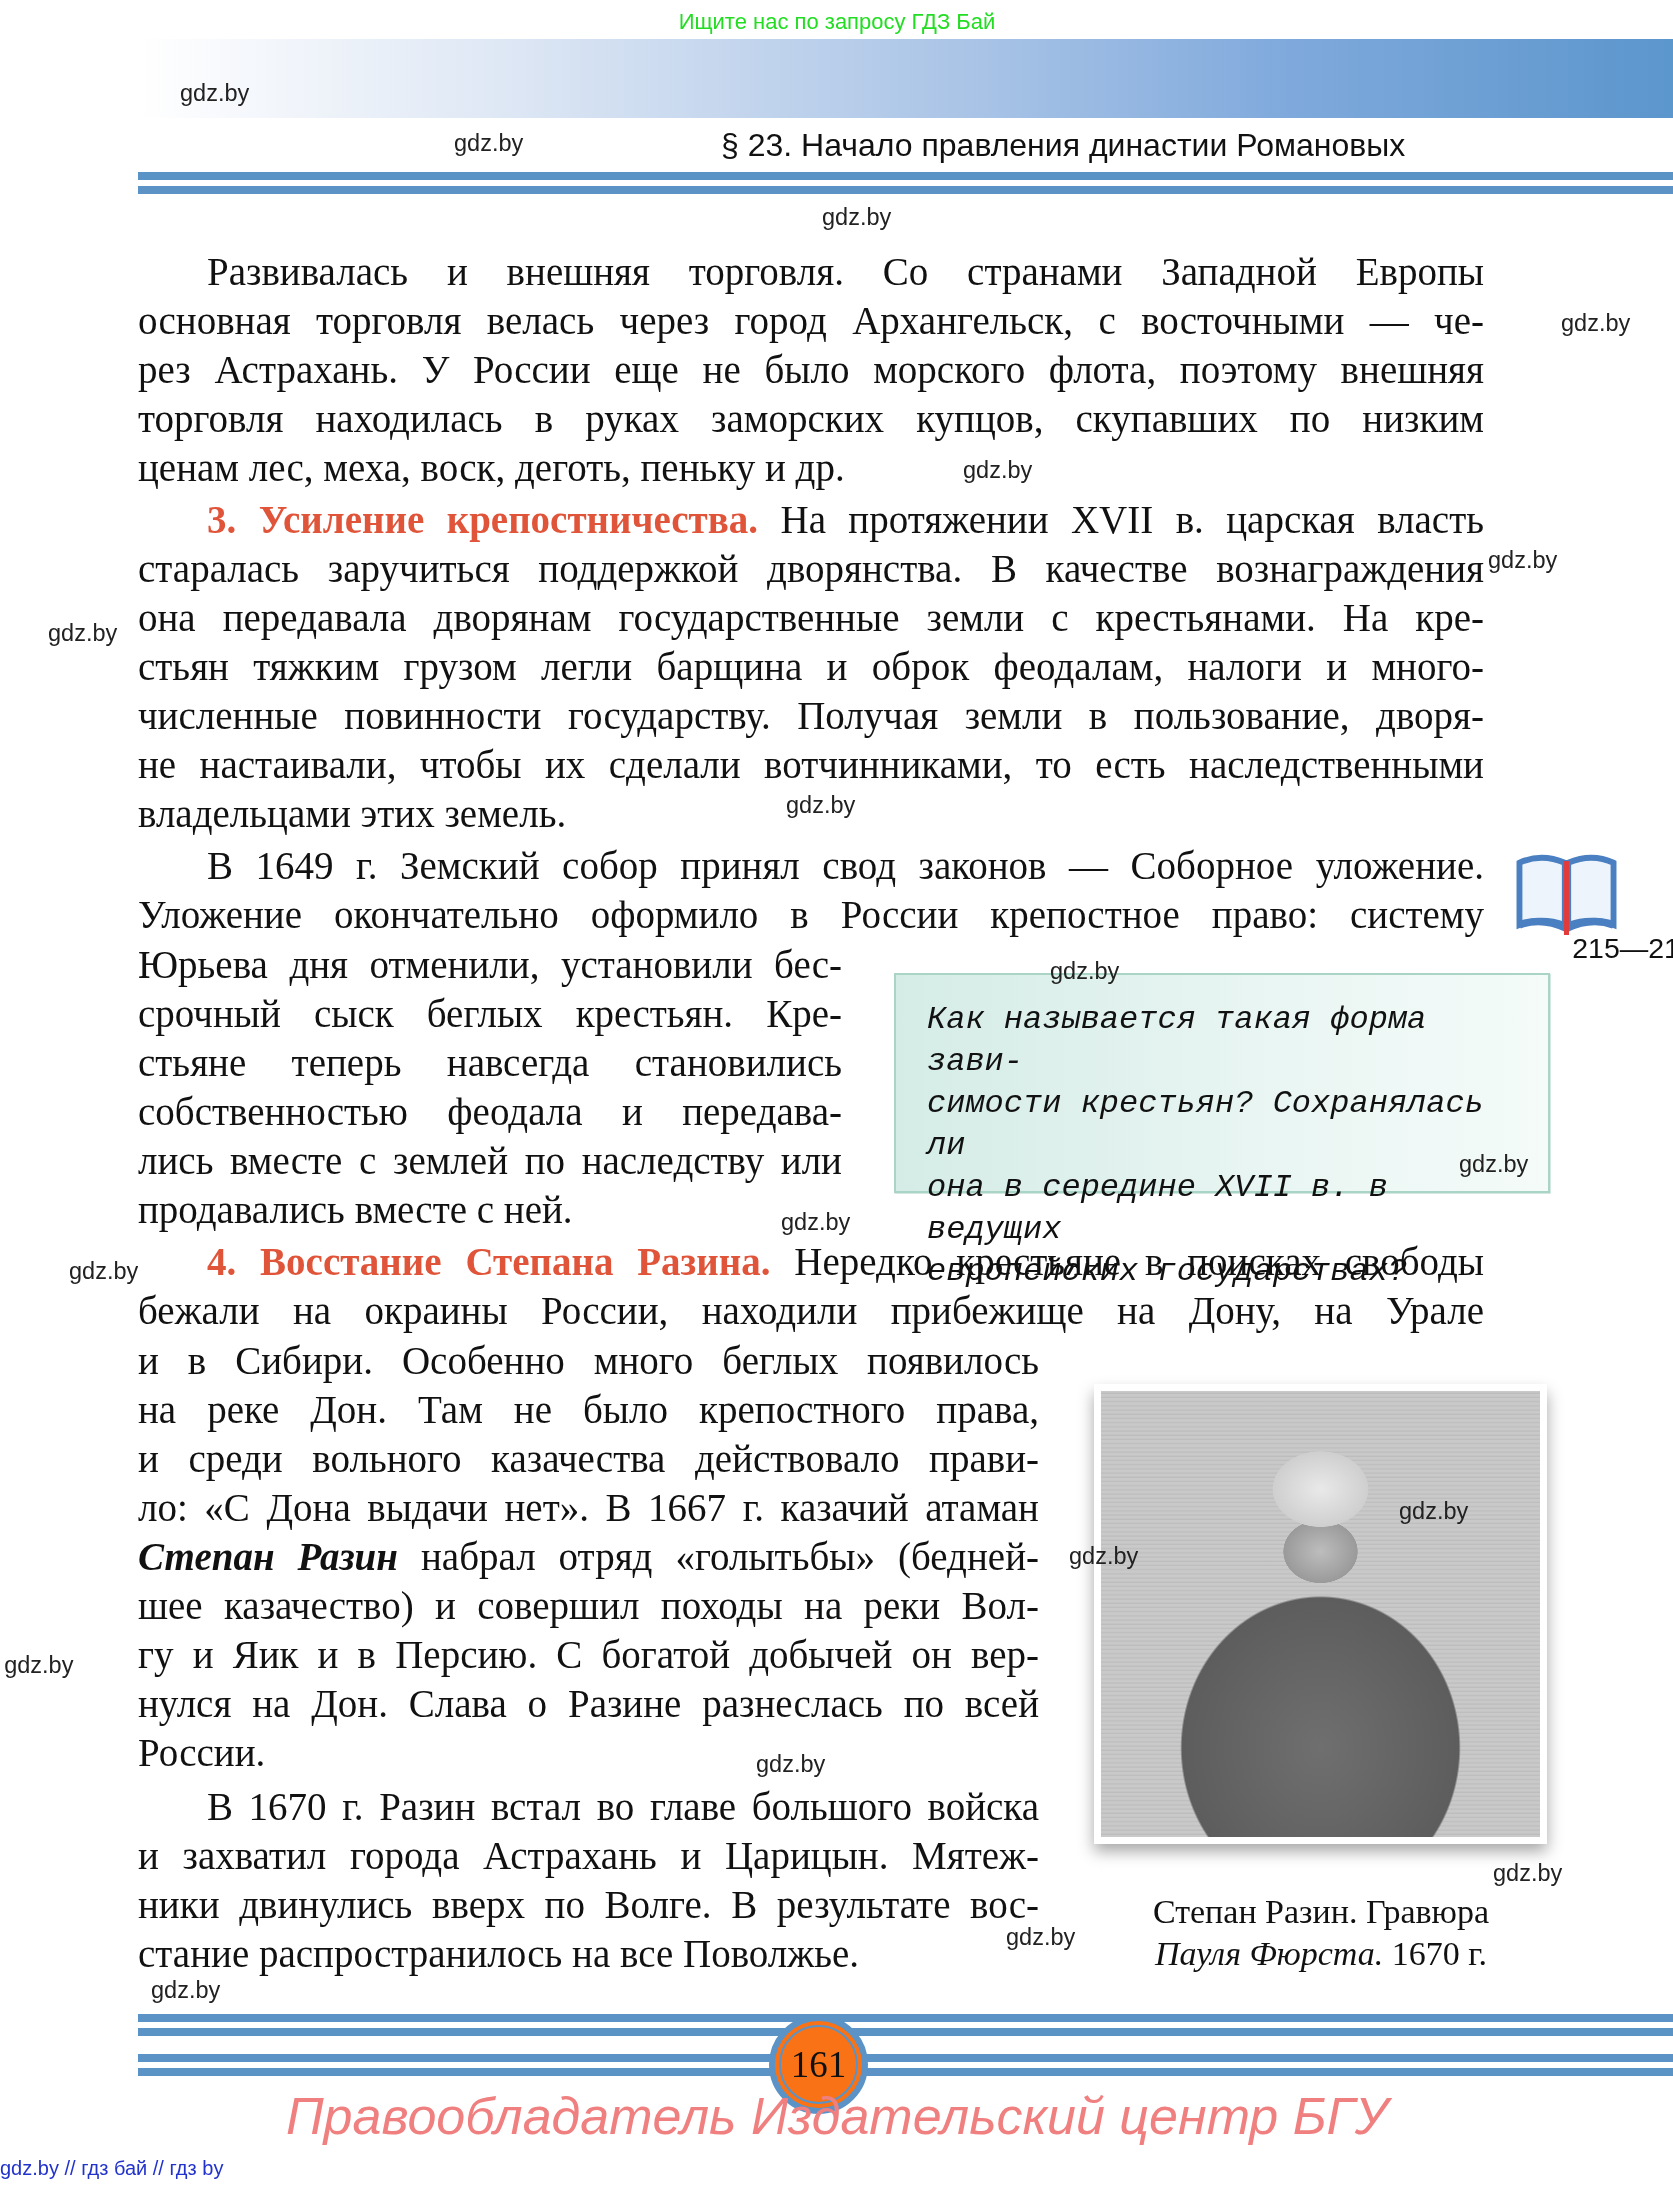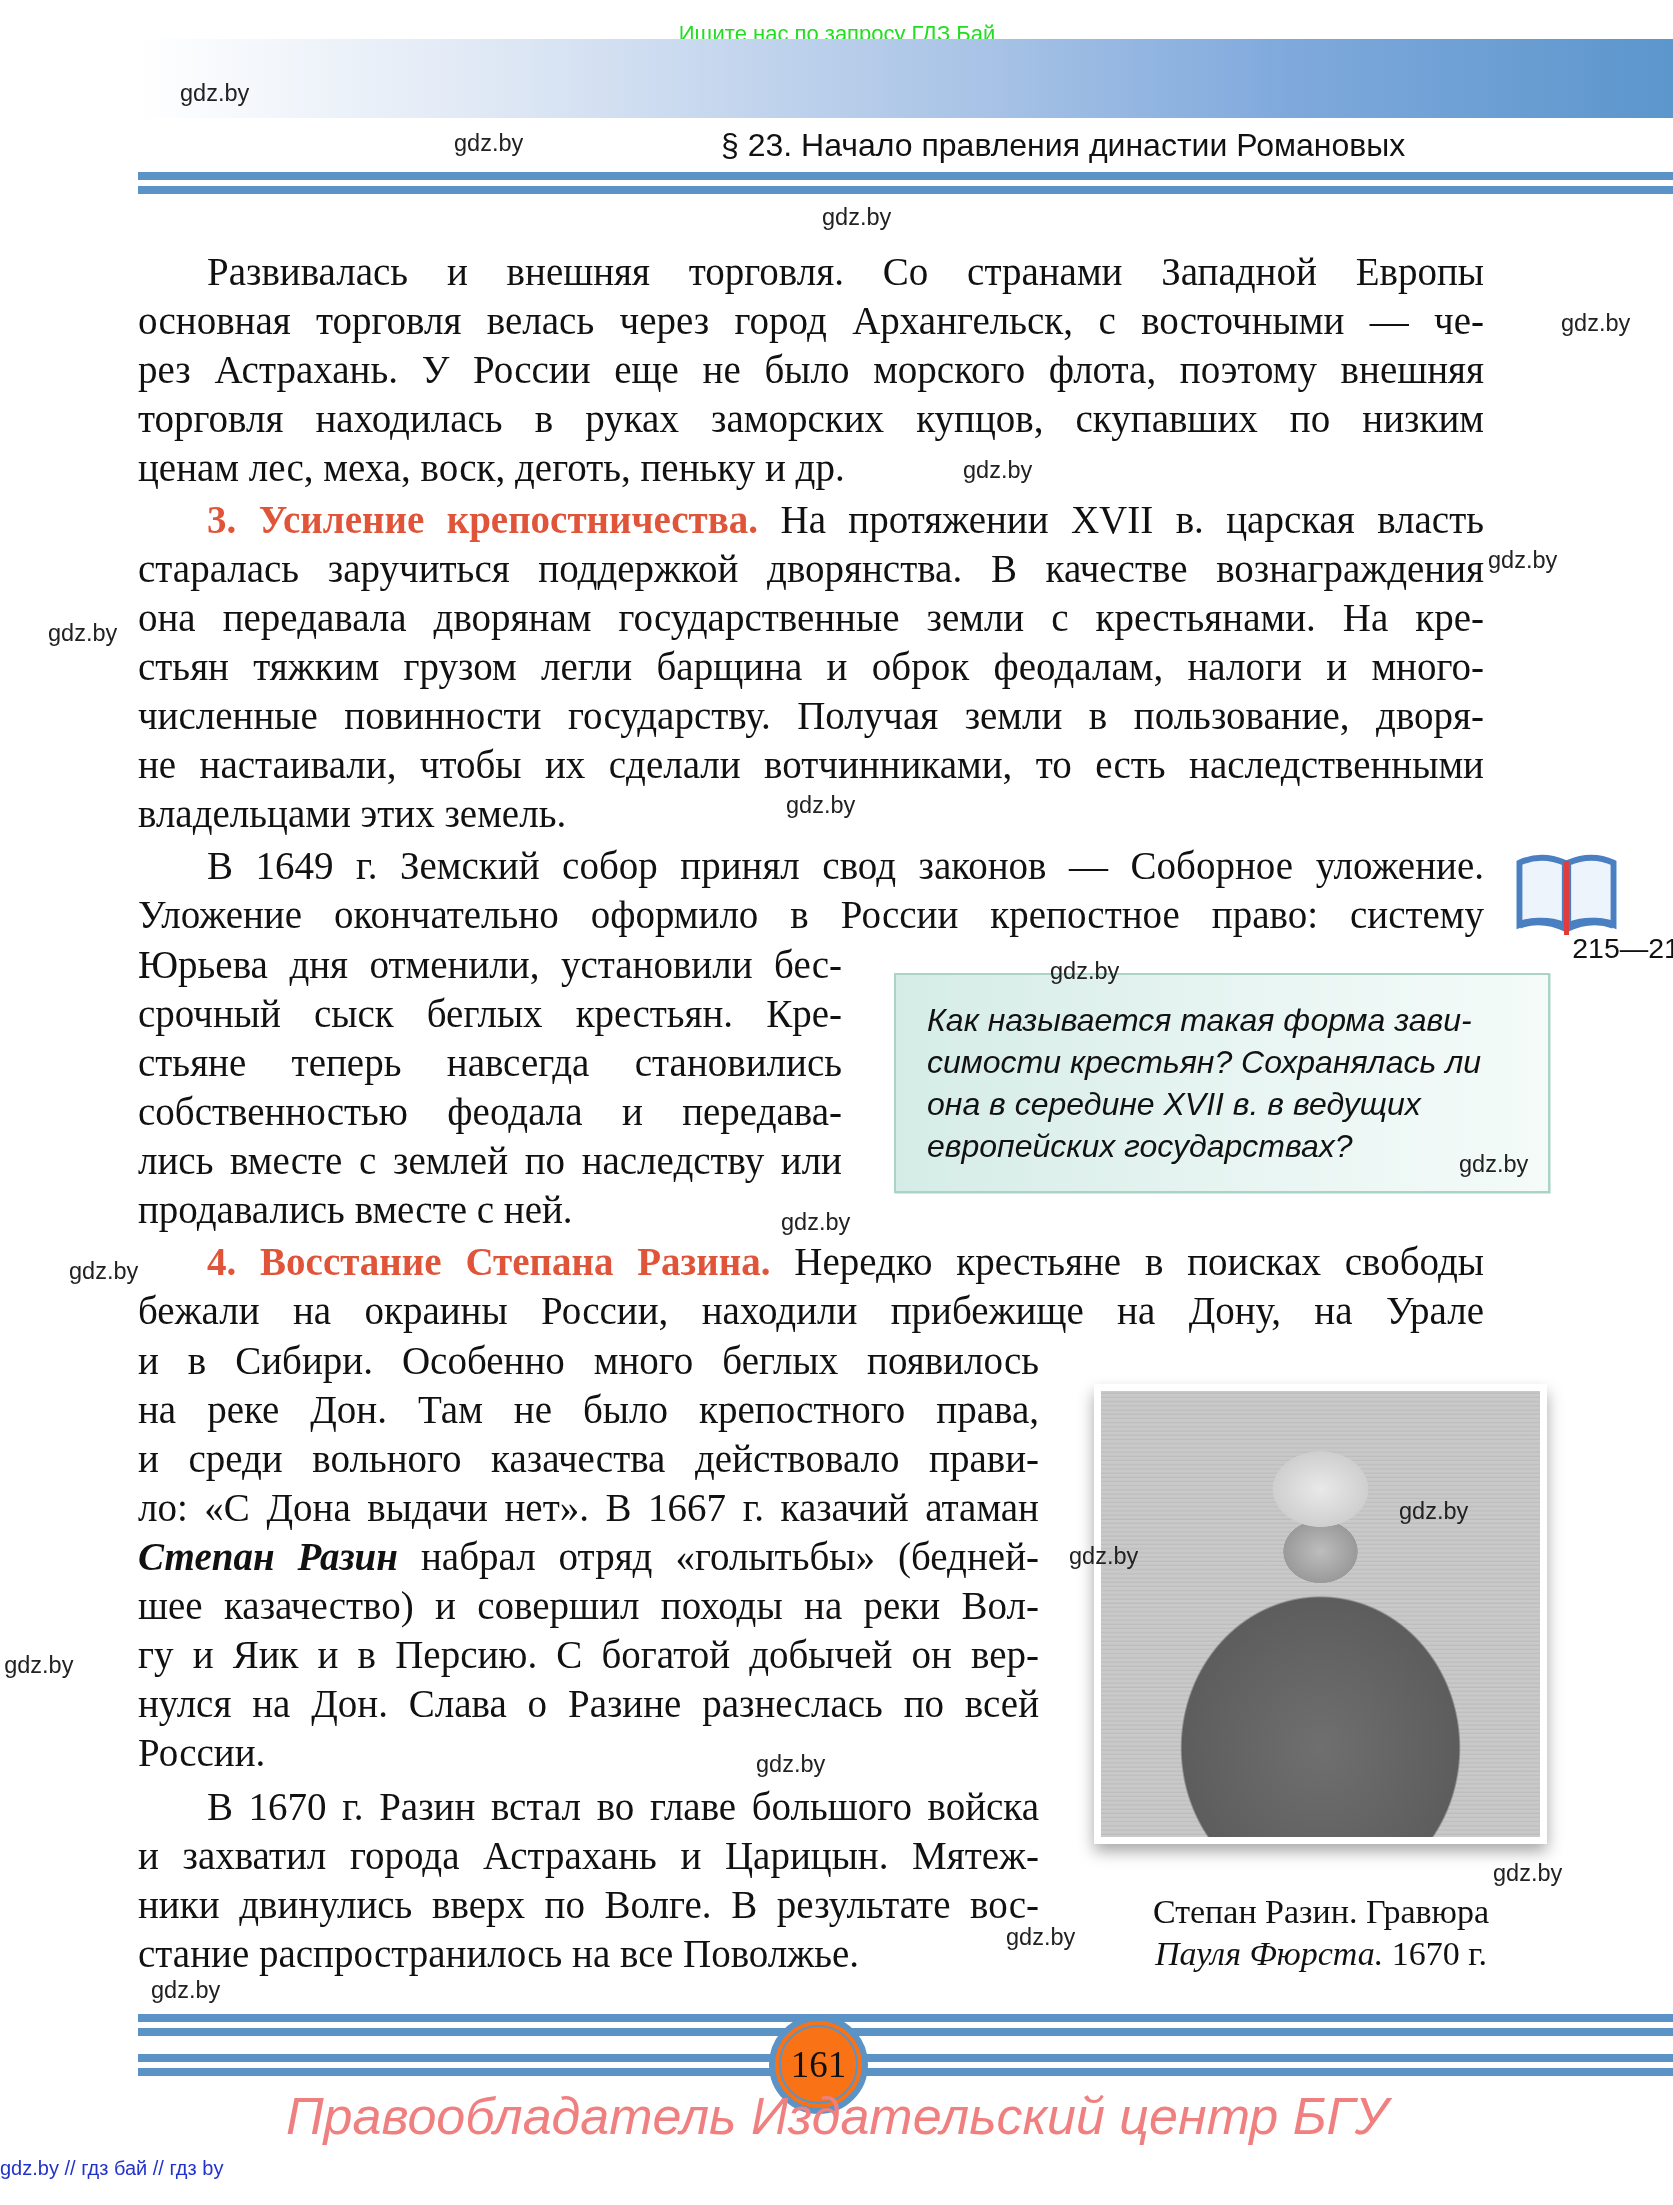--- a/index.html
+++ b/index.html
@@ -5,39 +5,39 @@
   html, body { margin: 0; padding: 0; }
   body {
     width: 1674px; height: 2205px; position: relative; overflow: hidden;
     background: #ffffff; color: #111;
     font-family: "Liberation Serif", "DejaVu Serif", serif;
   }
   .abs { position: absolute; }
   .sans { font-family: "Liberation Sans", "DejaVu Sans", sans-serif; }
 
   
-  .top-notice { left: 0; width: 1674px; top: 21px; text-align: center; font-size: 22px; color: #22dd22; }
+  .top-notice { left: 0; width: 1674px; top: 9px; text-align: center; font-size: 22px; color: #22dd22; }
   .header-band { left: 138px; top: 39px; width: 1535px; height: 79px;
     background: linear-gradient(to right, #ffffff 0%, #dce6f4 25%, #a8c3e6 55%, #7fa9dc 75%, #5b96cc 100%); }
   .header-title { left: 721px; top: 127px; font-size: 32px; color: #111; white-space: nowrap; }
   .stripe { left: 138px; width: 1535px; height: 8.4px; background: #5b93c6; }
 
   
   .col { left: 138px; width: 1346px; font-size: 39px; line-height: 49px; }
   .line { display: block; white-space: nowrap; text-align-last: justify; text-align: justify; height: 49px; overflow: visible; }
   .line.last { text-align-last: left; }
   .line.indent { padding-left: 69px; }
   .heading { color: #e0553a; font-weight: bold; }
   .emph { font-weight: bold; font-style: italic; }
 
   
   .qbox { left: 894px; top: 973px; width: 656px; height: 220px;
     background: linear-gradient(to right, #d5ece6, #eaf6f3 60%, #f4fbf9);
     border: 2.5px solid #a9d4c6; box-sizing: border-box; box-shadow: 0.8px 0.8px 0 #c7e3da; }
-  .qtext { left: 927px; top: 999px; width: 595px; font-size: 32px; line-height: 42px; font-style: italic; color: #111; }
+  .qtext { left: 927px; top: 999px; width: 595px; font-size: 32px; line-height: 42px; font-style: italic; color: #111; font-family: Liberation Mono, monospace; }
 
   
   .book { left: 1516px; top: 851px; width: 101px; height: 84px; }
   .book-label { left: 1571px; top: 932px; width: 126px; text-align: center; font-size: 28.5px; }
 
   
   .portrait { left: 1094px; top: 1384px; width: 453px; height: 460px; background: #fff; padding: 6.7px; box-sizing: border-box;
     box-shadow: 0 8.4px 15px rgba(0,0,0,0.35); }
   .portrait-inner { width: 100%; height: 100%;
     background:

